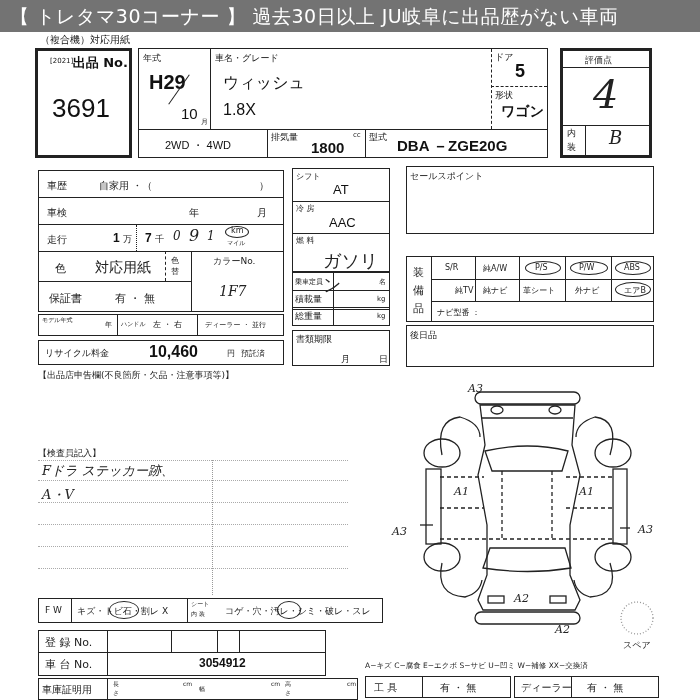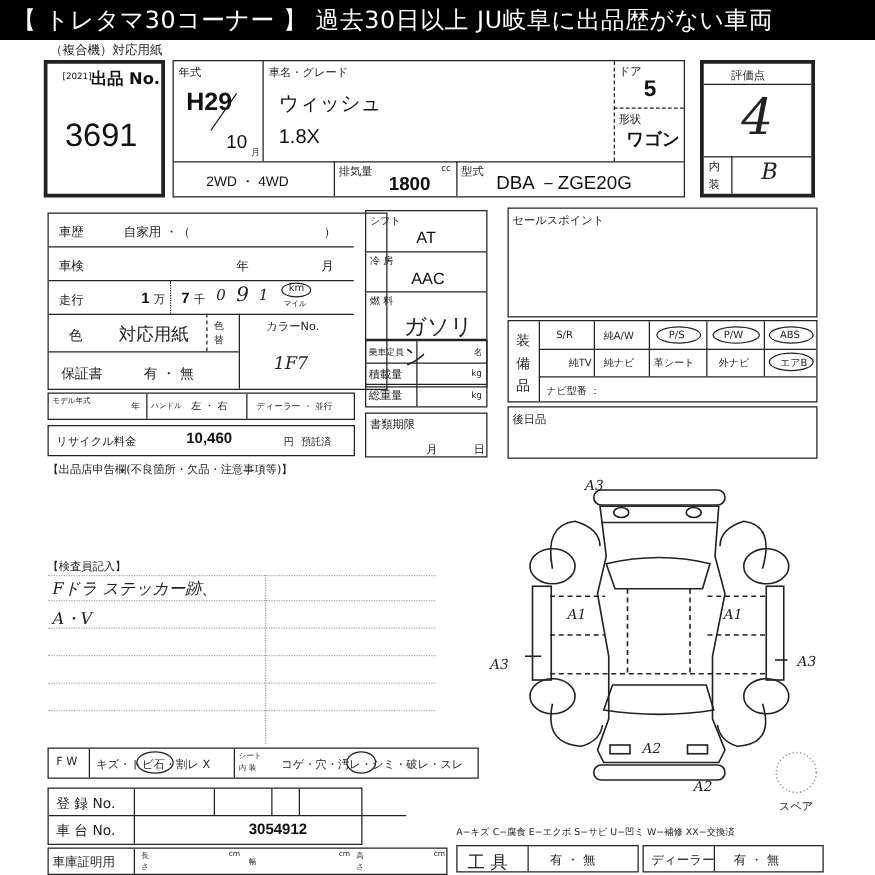--- a/index.html
+++ b/index.html
@@ -2,21 +2,21 @@
 <html><head>
 <meta charset="utf-8">
 <style>
 *{box-sizing:border-box;margin:0;padding:0}
 body{width:700px;height:700px;background:#fff;position:relative;overflow:hidden;font-family:"DejaVu Sans",sans-serif;color:#111}
 .abs{position:absolute}
 .bx{position:absolute;border:1.5px solid #222}
 .lbl{position:absolute;font-size:9px;color:#222}
 .val{position:absolute;font-family:"Liberation Sans",sans-serif;color:#111}
 .hw{position:absolute;font-family:"DejaVu Serif",serif;font-style:italic;color:#222}
-#banner{position:absolute;left:0;top:0;width:700px;height:32px;background:#000000;color:#fff;font-size:19px;line-height:32px;padding-left:10px;white-space:nowrap;letter-spacing:0.5px}
+#banner{position:absolute;left:0;top:0;width:700px;height:32px;background:#737373;color:#fff;font-size:19px;line-height:32px;padding-left:10px;white-space:nowrap;letter-spacing:0.5px}
 .hline{position:absolute;border-top:1px solid #222}
 .vline{position:absolute;border-left:1px solid #222}
 .dot-h{position:absolute;border-top:1px dotted #aaa}
 .oval{position:absolute;border:1.5px solid #222;border-radius:50%}
 </style>
 </head>
 <body>
 
 <div id="banner">【 トレタマ30コーナー 】 過去30日以上 JU岐阜に出品歴がない車両</div>
 <div class="lbl" style="left:40px;top:33px;font-size:10px">（複合機）対応用紙</div>
@@ -44,35 +44,35 @@
   <div class="val" style="left:84px;top:52px;font-size:16px">1.8X</div>
   <div class="lbl" style="left:356px;top:2px">ドア</div>
   <div class="val" style="left:376px;top:12px;font-size:18px;font-weight:bold">5</div>
   <div class="lbl" style="left:356px;top:40px">形状</div>
   <div class="abs" style="left:362px;top:54px;font-size:14px;font-weight:bold">ワゴン</div>
   <div class="val" style="left:26px;top:89px;font-size:11px">2WD ・ 4WD</div>
   <div class="lbl" style="left:132px;top:82px">排気量</div>
   <div class="lbl" style="left:214px;top:82px;font-size:7px">cc</div>
   <div class="val" style="left:172px;top:90px;font-size:15px;font-weight:bold">1800</div>
   <div class="lbl" style="left:230px;top:82px">型式</div>
-  <div class="val" style="left:258px;top:88px;font-size:15px;font-weight:normal">DBA －ZGE20G</div>
+  <div class="val" style="left:258px;top:88px;font-size:15px;font-weight:bold">DBA －ZGE20G</div>
 </div>
 
 <div class="bx" style="left:560px;top:48px;width:92px;height:110px;border-width:3px">
   <div class="hline" style="left:0;top:16px;width:86px"></div>
   <div class="hline" style="left:0;top:74px;width:86px"></div>
   <div class="vline" style="left:22px;top:74px;height:30px"></div>
   <div class="lbl" style="left:22px;top:3px">評価点</div>
   <div class="hw" style="left:30px;top:20px;font-size:40px">4</div>
   <div class="lbl" style="left:4px;top:76px">内</div>
   <div class="lbl" style="left:4px;top:90px">装</div>
   <div class="hw" style="left:46px;top:76px;font-size:18px">B</div>
 </div>
 
-<div class="bx" style="left:38px;top:170px;width:272px;height:142px">
+<div class="bx" style="left:38px;top:170px;width:246px;height:142px">
   <div class="hline" style="left:0;top:26px;width:244px"></div>
   <div class="hline" style="left:0;top:53px;width:244px"></div>
   <div class="hline" style="left:0;top:80px;width:244px"></div>
   <div class="hline" style="left:0;top:110px;width:152px"></div>
   <div class="vline" style="left:152px;top:80px;height:60px"></div>
   <div class="vline" style="left:126px;top:80px;height:30px;border-left-style:dashed"></div>
   <div class="lbl" style="left:8px;top:8px;font-size:10px">車歴</div>
   <div class="lbl" style="left:60px;top:8px;font-size:10px">自家用 ・（</div>
   <div class="lbl" style="left:220px;top:8px;font-size:10px">）</div>
   <div class="lbl" style="left:8px;top:35px;font-size:10px">車検</div>
@@ -105,21 +105,21 @@
   <div class="vline" style="left:158px;top:0;height:20px"></div>
   <div class="lbl" style="left:3px;top:1px;font-size:6px;width:34px">モデル年式</div>
   <div class="lbl" style="left:66px;top:5px;font-size:7px">年</div>
   <div class="lbl" style="left:82px;top:5px;font-size:6px">ハンドル</div>
   <div class="lbl" style="left:114px;top:4px;font-size:8px">左 ・ 右</div>
   <div class="lbl" style="left:166px;top:5px;font-size:7px">ディーラー ・ 並行</div>
 </div>
 
 <div class="bx" style="left:38px;top:340px;width:246px;height:25px">
   <div class="lbl" style="left:6px;top:6px;font-size:9px">リサイクル料金</div>
-  <div class="val" style="left:110px;top:2px;font-size:12px;font-weight:bold">10,460</div>
+  <div class="val" style="left:110px;top:2px;font-size:16px;font-weight:bold">10,460</div>
   <div class="lbl" style="left:188px;top:7px;font-size:8px">円</div>
   <div class="lbl" style="left:202px;top:7px;font-size:8px">預託済</div>
 </div>
 <div class="lbl" style="left:38px;top:369px;font-size:9px">【出品店申告欄(不良箇所・欠品・注意事項等)】</div>
 
 <div class="bx" style="left:292px;top:168px;width:98px;height:142px">
   <div class="hline" style="left:0;top:32px;width:96px"></div>
   <div class="hline" style="left:0;top:64px;width:96px"></div>
   <div class="hline" style="left:0;top:102px;width:96px"></div>
   <div class="lbl" style="left:3px;top:2px;font-size:8px">シフト</div>
@@ -139,21 +139,21 @@
   <div class="lbl" style="left:84px;top:22px;font-size:7px">kg</div>
   <div class="lbl" style="left:2px;top:37px;font-size:9px">総重量</div>
   <div class="lbl" style="left:84px;top:39px;font-size:7px">kg</div>
 </div>
 <div class="bx" style="left:292px;top:330px;width:98px;height:36px">
   <div class="lbl" style="left:3px;top:2px;font-size:9px">書類期限</div>
   <div class="lbl" style="left:48px;top:22px;font-size:9px">月</div>
   <div class="lbl" style="left:86px;top:22px;font-size:9px">日</div>
 </div>
 
-<div class="bx" style="left:406px;top:166px;width:248px;height:88px">
+<div class="bx" style="left:406px;top:166px;width:248px;height:68px">
   <div class="lbl" style="left:3px;top:3px;font-size:9px">セールスポイント</div>
 </div>
 
 <div class="bx" style="left:406px;top:256px;width:248px;height:66px">
   <div class="lbl" style="left:6px;top:8px;font-size:11px">装</div>
   <div class="lbl" style="left:6px;top:26px;font-size:11px">備</div>
   <div class="lbl" style="left:6px;top:44px;font-size:11px">品</div>
   <div class="vline" style="left:24px;top:0;height:64px"></div>
   <div class="hline" style="left:24px;top:22px;width:222px"></div>
   <div class="hline" style="left:24px;top:44px;width:222px"></div>
@@ -242,21 +242,21 @@
   <div class="vline" style="left:148px;top:0;height:23px"></div>
   <div class="lbl" style="left:6px;top:6px;font-size:9px">F W</div>
   <div class="lbl" style="left:38px;top:6px;font-size:9px">キズ・トビ石・割レ X</div>
   <div class="oval" style="left:70px;top:2px;width:30px;height:18px"></div>
   <div class="lbl" style="left:152px;top:1px;font-size:6px">シート</div>
   <div class="lbl" style="left:152px;top:11px;font-size:6px">内 装</div>
   <div class="lbl" style="left:186px;top:6px;font-size:9px">コゲ・穴・汚レ・シミ・破レ・スレ</div>
   <div class="oval" style="left:238px;top:2px;width:24px;height:18px"></div>
 </div>
 
-<div class="bx" style="left:38px;top:630px;width:252px;height:46px">
+<div class="bx" style="left:38px;top:630px;width:288px;height:46px">
   <div class="hline" style="left:0;top:21px;width:286px"></div>
   <div class="vline" style="left:68px;top:0;height:44px"></div>
   <div class="vline" style="left:132px;top:0;height:21px"></div>
   <div class="vline" style="left:178px;top:0;height:21px"></div>
   <div class="vline" style="left:200px;top:0;height:21px"></div>
   <div class="lbl" style="left:6px;top:4px;font-size:11px">登 録 No.</div>
   <div class="lbl" style="left:6px;top:26px;font-size:11px">車 台 No.</div>
   <div class="val" style="left:160px;top:25px;font-size:12px;font-weight:bold">3054912</div>
 </div>
 <div class="bx" style="left:38px;top:678px;width:320px;height:22px">
@@ -266,20 +266,20 @@
   <div class="lbl" style="left:144px;top:1px;font-size:6px">cm</div>
   <div class="lbl" style="left:160px;top:6px;font-size:6px">幅</div>
   <div class="lbl" style="left:232px;top:1px;font-size:6px">cm</div>
   <div class="lbl" style="left:246px;top:1px;font-size:6px;width:8px">高さ</div>
   <div class="lbl" style="left:308px;top:1px;font-size:6px">cm</div>
 </div>
 
 <div class="lbl" style="left:365px;top:661px;font-size:7.5px;white-space:nowrap">A−キズ C−腐食 E−エクボ S−サビ U−凹ミ W−補修 XX−交換済</div>
 <div class="bx" style="left:365px;top:676px;width:146px;height:22px">
   <div class="vline" style="left:56px;top:0;height:20px"></div>
-  <div class="lbl" style="left:8px;top:4px;font-size:14px">工 具</div>
+  <div class="lbl" style="left:8px;top:4px;font-size:10px">工 具</div>
   <div class="lbl" style="left:74px;top:4px;font-size:10px">有 ・ 無</div>
 </div>
 <div class="bx" style="left:514px;top:676px;width:145px;height:22px">
   <div class="vline" style="left:56px;top:0;height:20px"></div>
   <div class="lbl" style="left:6px;top:4px;font-size:10px">ディーラー</div>
   <div class="lbl" style="left:72px;top:4px;font-size:10px">有 ・ 無</div>
 </div>
 
 </body></html>

